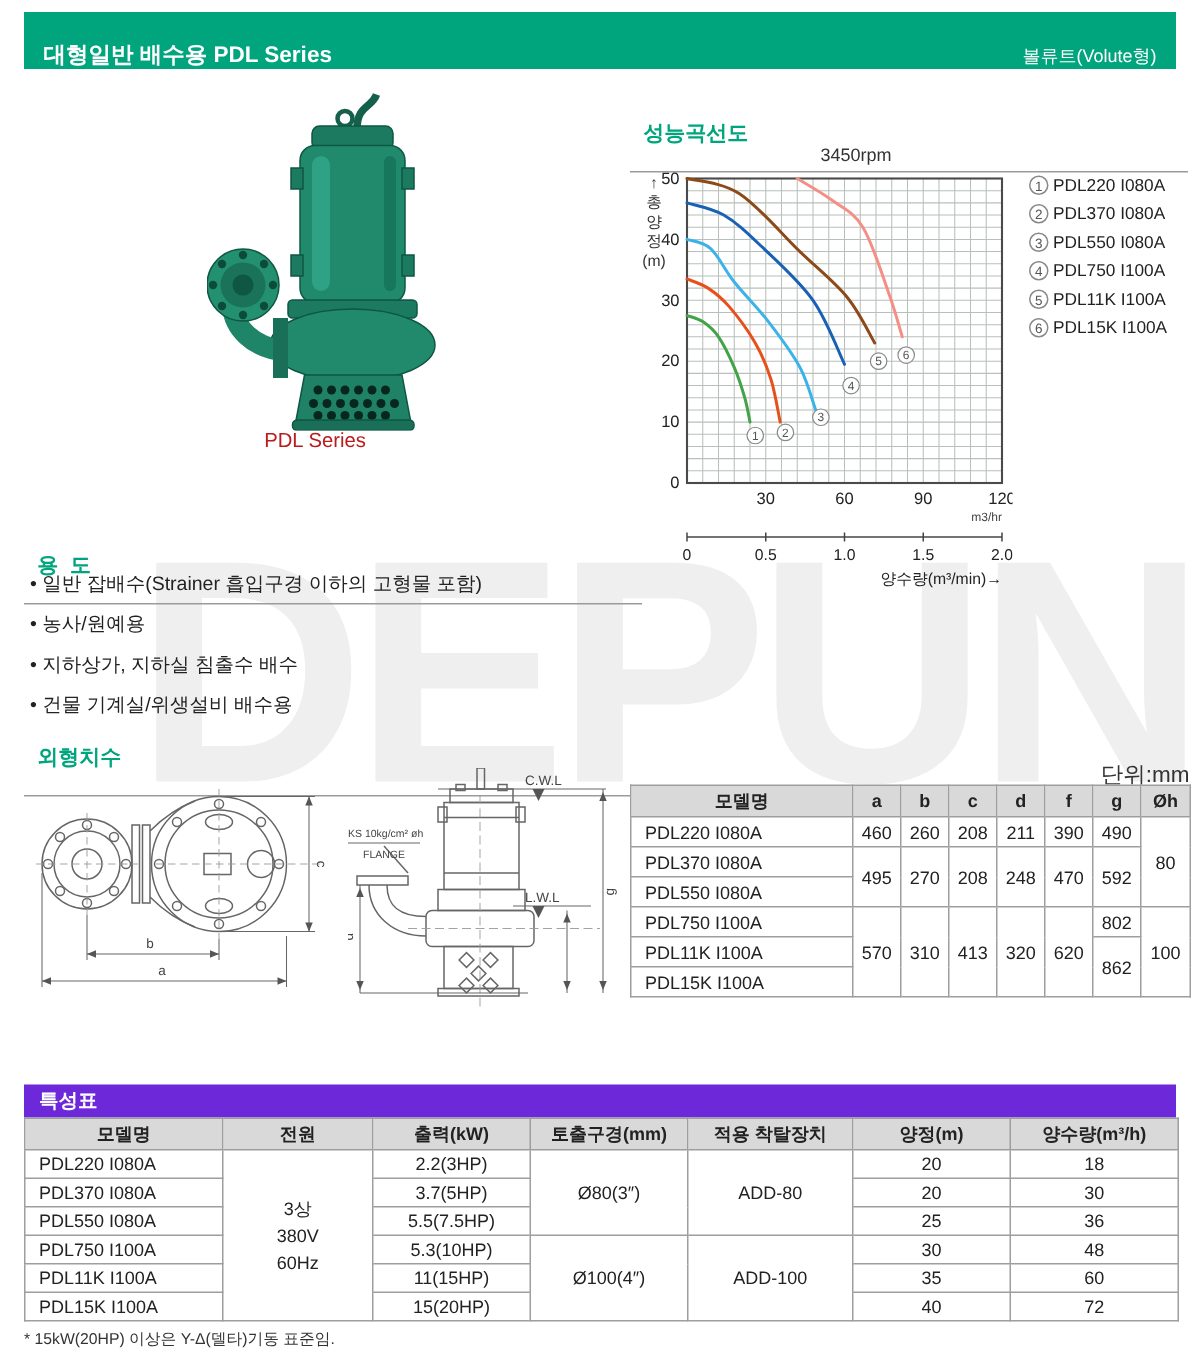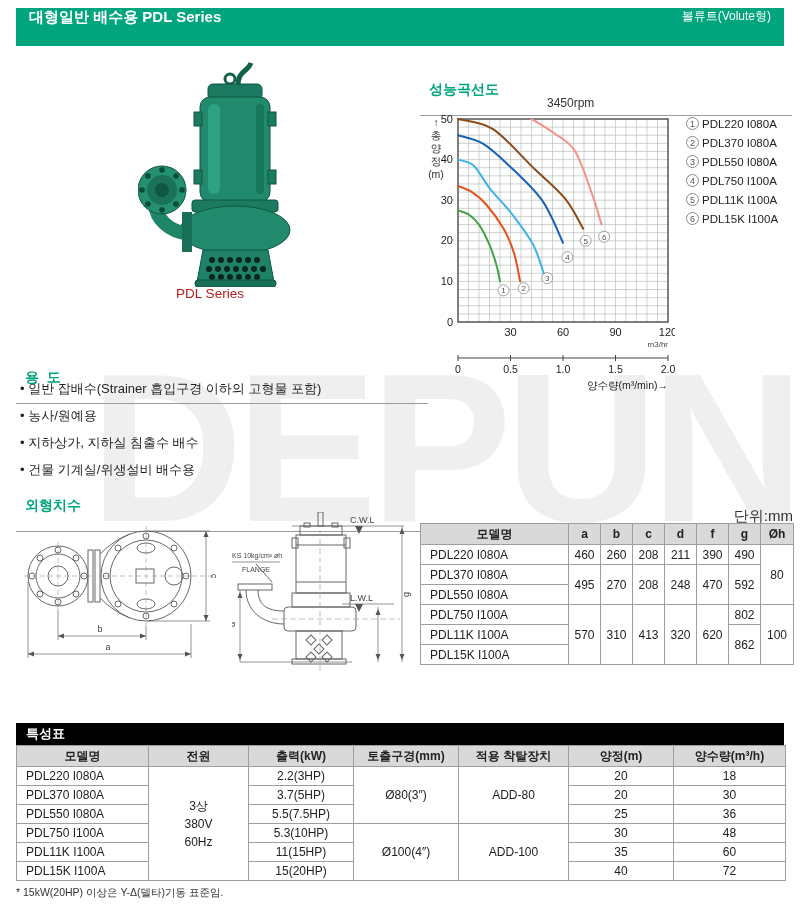--- a/index.html
+++ b/index.html
@@ -1,40 +1,40 @@
 <!DOCTYPE html>
 <html><head>
 <meta charset="utf-8">
 <style>
 *{margin:0;padding:0;box-sizing:border-box}
 html,body{width:800px;height:909px}
 body{position:relative;overflow:hidden;background:#fff;color:#222;font-family:"Liberation Sans",sans-serif}
 .abs{position:absolute;z-index:1}
 .watermark{position:absolute;z-index:0;left:90px;top:342px;font-size:212px;font-weight:bold;letter-spacing:-7px;line-height:1;color:#efefef;white-space:nowrap}
-.topbar{left:16px;top:8px;width:768px;height:38px;background:#00a57e;display:flex;align-items:flex-start;justify-content:space-between;padding:0 13px}
+.topbar{left:16px;top:8px;width:768px;height:38px;background:#00a57e;display:flex;align-items:flex-end;justify-content:space-between;padding:0 13px}
 .topbar .t{color:#fff;font-size:15px;font-weight:bold}
 .topbar .s{color:#fff;font-size:12px}
 .sec{border-bottom:1px solid #9b9b9b;padding-bottom:16px;white-space:pre}
 .sec span{color:#00a57e;font-size:14px;font-weight:bold}
 .caption{font-size:13.5px;color:#b91c1c;text-align:center}
 .rpm{font-size:12px;color:#333;text-align:left}
 .ylab{width:16px;font-size:10.5px;line-height:13px;text-align:center;color:#333;display:flex;flex-direction:column;align-items:center}
 .legend .lg{display:flex;align-items:center;height:19px;font-size:11.5px;color:#222}
 .circ{width:13px;height:13px;border:1px solid #888;border-radius:50%;font-size:9px;line-height:12px;text-align:center;color:#555;margin-right:3px;flex:0 0 13px}
 .use{list-style:none}
 .use li{font-size:13px;color:#222;height:27px}
 .use li::before{content:"• "}
 .unit{font-size:15px;color:#333;text-align:right}
 .tbl{border-collapse:collapse;background:#fff;table-layout:fixed}
 .tbl th,.tbl td{border:1px solid #9e9e9e;font-size:12px;text-align:center;padding:0;overflow:hidden}
 .tbl th{background:#d9d9d9;font-weight:bold;height:21px}
 .tbl td{height:19px}
 .dimtbl td{height:20px}
 .model{text-align:left!important;padding-left:9px!important}
-.specbar{left:16px;top:723px;width:768px;height:37px;background:#000000;color:#fff;font-size:13px;font-weight:bold;line-height:22px;padding-left:10px}
+.specbar{left:16px;top:723px;width:768px;height:37px;background:#6d28d9;color:#fff;font-size:13px;font-weight:bold;line-height:22px;padding-left:10px}
 .foot{font-size:10.5px;color:#333}
 svg text{font-family:"Liberation Sans",sans-serif}
 .draw{stroke:#666;fill:none;stroke-width:1}
 .dtext{font-size:9px;fill:#444}
 </style>
 </head>
 <body>
 
 <div class="watermark">DEPUNG</div>
 

